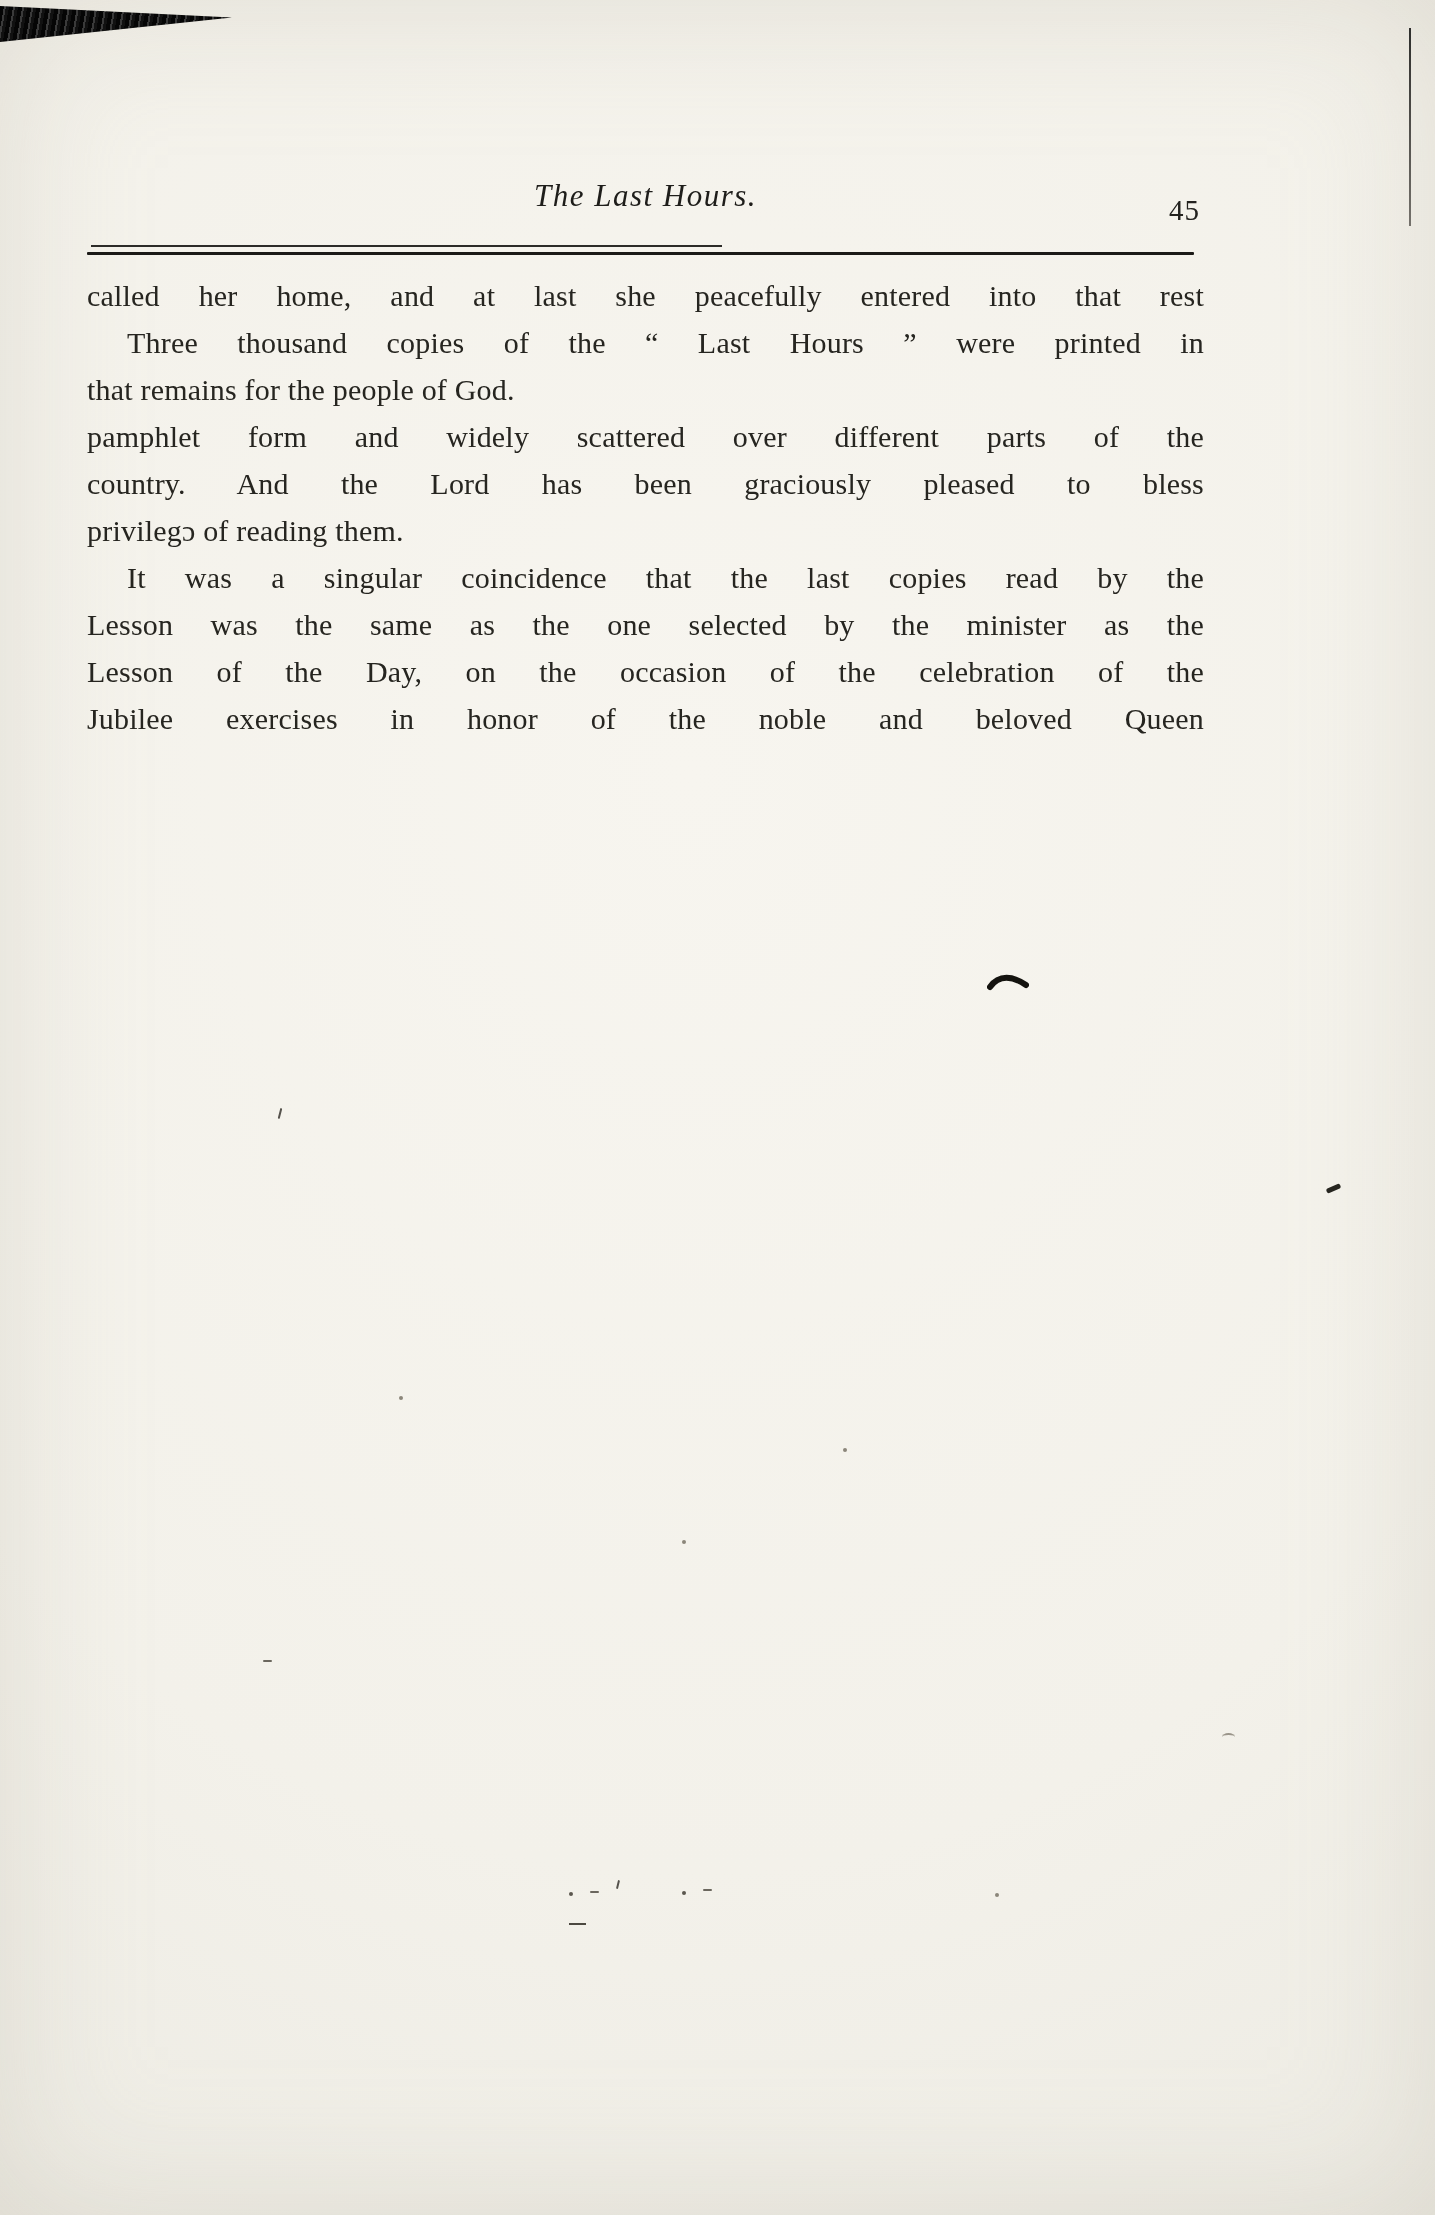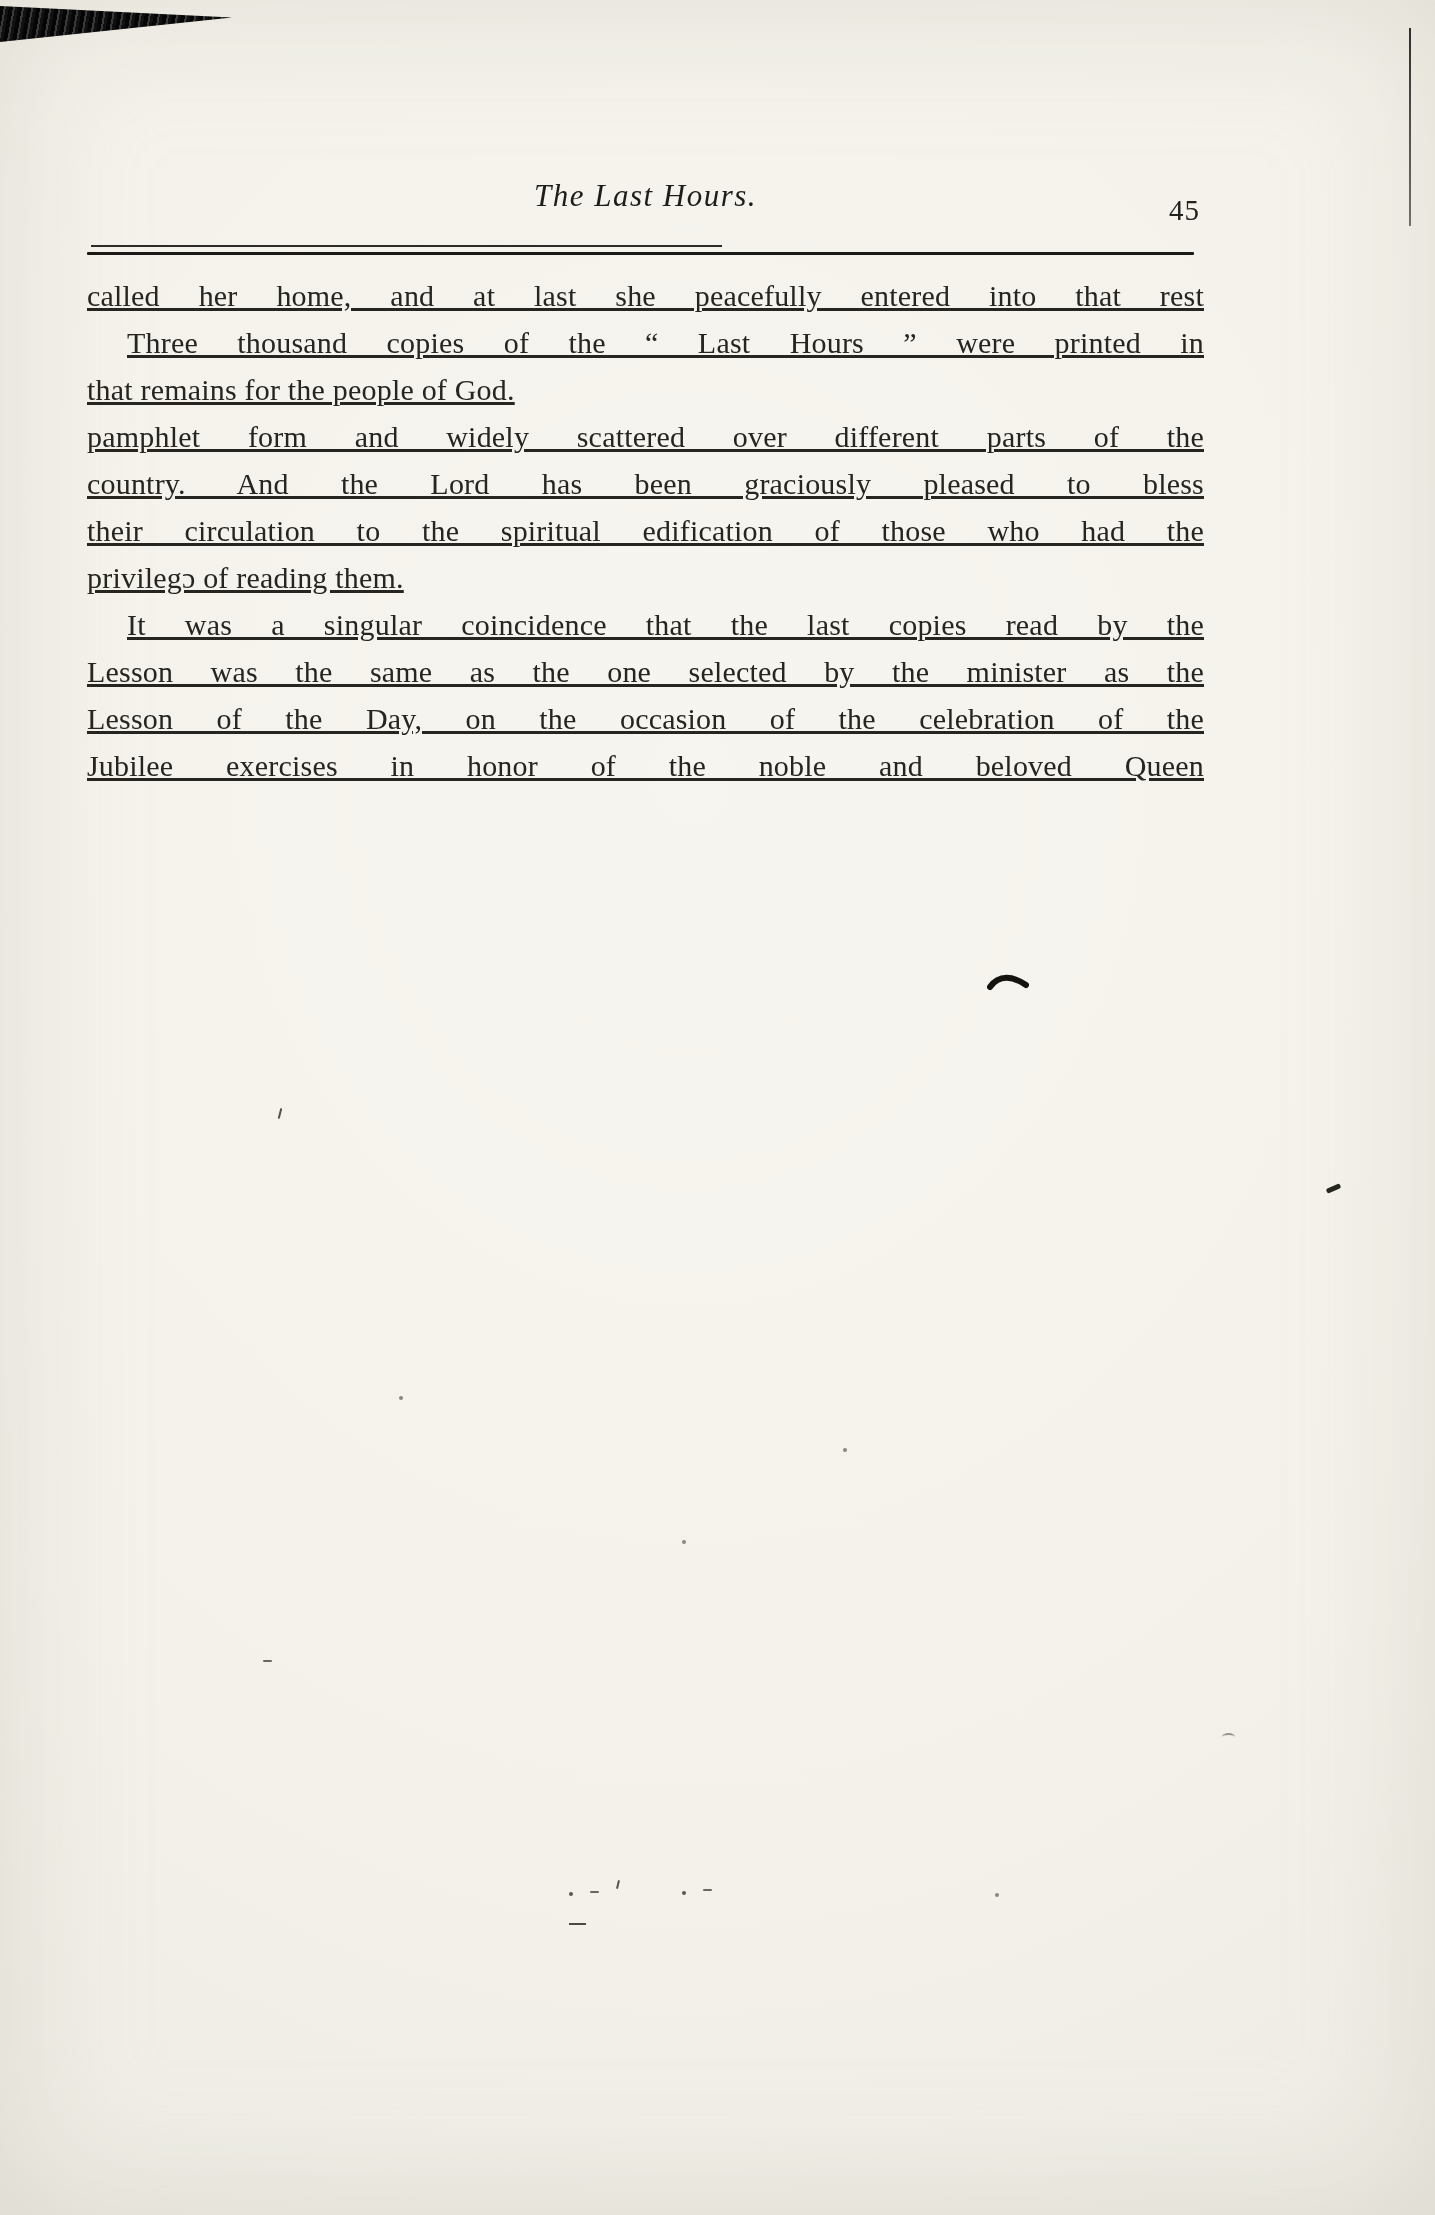--- a/index.html
+++ b/index.html
@@ -42,21 +42,21 @@
   .rule::before {
     content: ""; position: absolute; left: 4px; top: -7px; width: 57%; height: 2px;
     background: #2c2b28;
   }
 
   
   .textblock {
     position: absolute; left: 87px; top: 272px; width: 1117px;
     font-size: 30px; line-height: 47px; letter-spacing: 0.2px; color: #262520;
   }
-  .line { height: 47px; overflow: hidden; text-align: left; text-decoration: underline; }
+  .line { height: 47px; overflow: hidden; text-align: left; }
   .line.j { text-align: justify; }
   .line.j::after { content: ""; display: inline-block; width: 100%; }
   .line.indent { text-indent: 40px; }
 
   
   .mark { position: absolute; }
   .tick { width: 2px; height: 11px; background: #55524c; transform: rotate(14deg); border-radius: 1px; }
   .swoosh-svg { display: block; }
   .bold-dash { width: 15px; height: 5px; background: #26251f; border-radius: 3px; transform: rotate(-24deg); }
   .dot { width: 4px; height: 4px; border-radius: 50%; background: #8b867a; }
@@ -80,21 +80,20 @@
     <div class="pagenum">45</div>
   </div>
   <div class="rule"></div>
 
   <div class="textblock">
     <div class="line j">called her home, and at last she peacefully entered into that rest</div>
     <div class="line j indent">Three thousand copies of the “ Last Hours ” were printed in</div>
     <div class="line">that remains for the people of God.</div>
     <div class="line j">pamphlet form and widely scattered over different parts of the</div>
     <div class="line j">country.  And the Lord has been graciously pleased to bless</div>
-    <div class="line j">their circulation to the spiritual edification of those who had the</div>
     <div class="line">privilegɔ of reading them.</div>
     <div class="line j indent">It was a singular coincidence that the last copies read by the</div>
     <div class="line j">Lesson was the same as the one selected by the minister as the</div>
     <div class="line j">Lesson of the Day, on the occasion of the celebration of the</div>
     <div class="line j">Jubilee exercises in honor of the noble and beloved Queen</div>
   </div>
 
   <div class="mark" style="left:987px; top:972px;">
     <svg class="swoosh-svg" width="42" height="22" viewBox="0 0 42 22">
       <path d="M3 15 C 12 2, 26 4, 39 13" fill="none" stroke="#14130f" stroke-width="6" stroke-linecap="round"></path>

